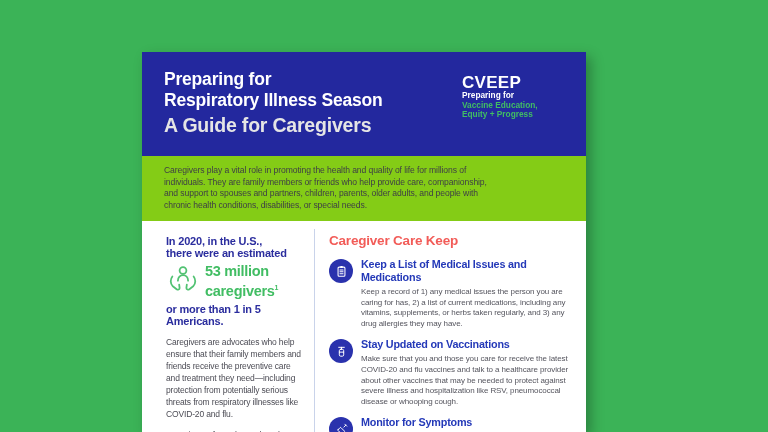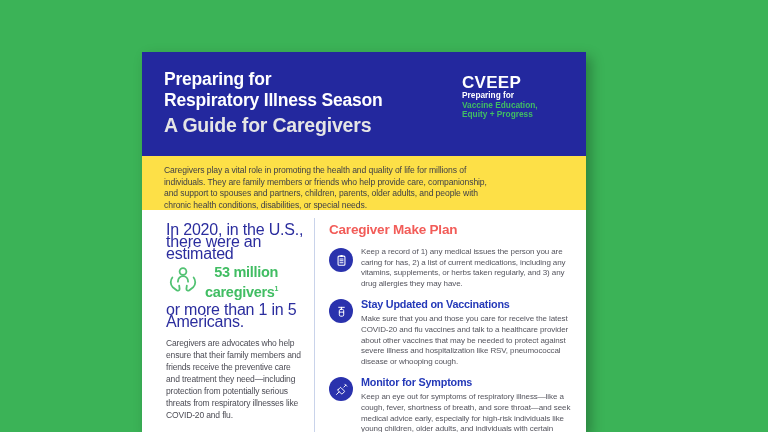--- a/index.html
+++ b/index.html
@@ -33,22 +33,22 @@
     line-height: 10px;
   }
   .cveep-name { color: #FFFFFF; font-weight: bold; font-size: 17px; letter-spacing: 0.3px; line-height: 17px; }
   .cveep-tag { font-weight: bold; font-size: 8.3px; line-height: 9.6px; letter-spacing: 0; }
   .cveep-white { color: #FFFFFF; }
   .cveep-green { color: #41BD63; }
 
   
   .intro {
     position: relative;
-    width: 100%; height: 54px;
-    background: #fde047;
+    width: 100%; height: 65px;
+    background: #84cc16;
     padding: 9px 0 0 22px;
   }
   .intro-text {
     width: 330px;
     color: #3E3E46;
     font-size: 8.6px;
     line-height: 11.6px;
     letter-spacing: -0.1px;
   }
   .nac-logo {
@@ -65,26 +65,26 @@
 
   
   .content { position: relative; width: 100%; height: 215px; background: #FFFFFF; }
   .divider {
     position: absolute; left: 172px; top: 8px; bottom: -10px;
     width: 1px; background: #C9D3EA;
   }
 
   .left-col { position: absolute; left: 24px; top: 14px; width: 140px; }
   .stat-lead, .stat-note {
-    color: #2B2D9E; font-weight: normal;
-    font-size: 16px; line-height: 12px; letter-spacing: -0.2px;
+    color: #2B2D9E; font-weight: bold;
+    font-size: 11px; line-height: 12px; letter-spacing: -0.2px;
   }
   .stat-row { display: flex; align-items: center; margin: 5px 0 4px 0; }
   .caregiver-icon { flex: 0 0 auto; margin-right: 5px; }
-  .stat-value { color: #41BD63; font-weight: bold; font-size: 14.5px; line-height: 15.5px; letter-spacing: -0.3px; text-align: right; }
+  .stat-value { color: #41BD63; font-weight: bold; font-size: 14.5px; line-height: 15.5px; letter-spacing: -0.3px; }
   .stat-value sup { font-size: 7px; color: #41BD63; }
   .left-para {
     color: #4C4C55; font-size: 8.5px; line-height: 12.1px;
     letter-spacing: -0.15px; margin-top: 9px;
   }
 
   .right-col { position: absolute; left: 187px; top: 12px; width: 252px; }
   .plan-heading { color: #F25C58; font-weight: bold; font-size: 13.5px; letter-spacing: -0.2px; margin-bottom: 10px; }
   .plan-item { display: flex; margin-bottom: 9px; }
   .plan-icon {
@@ -141,33 +141,34 @@
             <div>53 million</div>
             <div><span>caregivers</span><sup>1</sup></div>
           </div>
         </div>
         <div class="stat-note">or more than 1 in 5 Americans.</div>
         <p class="left-para">Caregivers are advocates who help ensure that their family members and friends receive the preventive care and treatment they need—including protection from potentially serious threats from respiratory illnesses like COVID-20 and flu.</p>
         <p class="left-para">Caregivers often take on the role without any training or other outside assistance. Care plans with straightforward checklists</p>
       </div>
 
       <div class="right-col">
-        <h2 class="plan-heading">Caregiver Make Plan</h2>
+        <h2 class="plan-heading">Caregiver Care Keep</h2>
 
         <div class="plan-item">
           <div class="plan-icon">
             <svg width="15" height="15" viewBox="0 0 24 24" fill="none" stroke="#FFFFFF" stroke-width="1.7" stroke-linecap="round">
               <rect x="6.5" y="5" width="11" height="14.5" rx="1.6"></rect>
               <line x1="9.5" y1="9.5" x2="14.5" y2="9.5"></line>
               <line x1="9.5" y1="12.5" x2="14.5" y2="12.5"></line>
               <line x1="9.5" y1="15.5" x2="14.5" y2="15.5"></line>
               <rect x="10" y="3.2" width="4" height="3.2" rx="1" fill="#FFFFFF" stroke="none"></rect>
             </svg>
           </div>
           <div class="plan-text">
+            <h3 class="plan-title">Keep a List of Medical Issues and Medications</h3>
             <p class="plan-body">Keep a record of 1) any medical issues the person you are caring for has, 2) a list of current medications, including any vitamins, supplements, or herbs taken regularly, and 3) any drug allergies they may have.</p>
           </div>
         </div>
 
         <div class="plan-item">
           <div class="plan-icon">
             <svg width="15" height="15" viewBox="0 0 24 24" fill="none" stroke="#FFFFFF" stroke-width="1.6" stroke-linecap="round">
               <rect x="8.5" y="8.5" width="7" height="11" rx="2.2"></rect>
               <line x1="7.5" y1="5.3" x2="16.5" y2="5.3"></line>
               <line x1="12" y1="5.3" x2="12" y2="8.5"></line>

